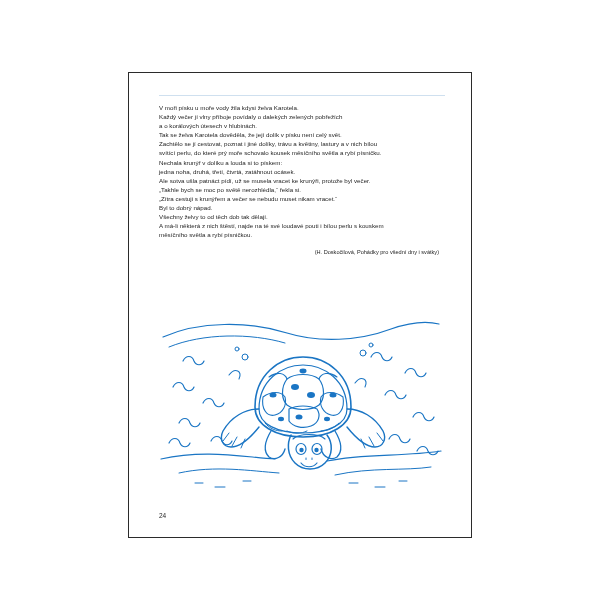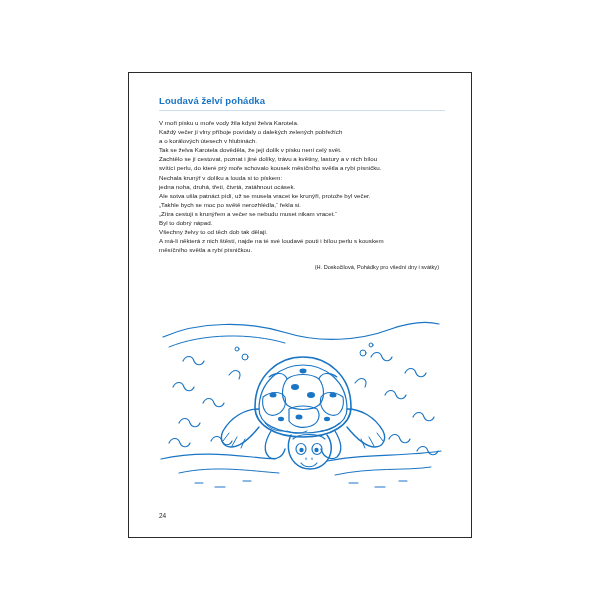--- a/index.html
+++ b/index.html
@@ -97,21 +97,20 @@
   }
 </style>
 </head>
 <body>
 
 <div id="page-wrap">
 
   <div class="sheet">
     <div class="sheet-inner">
 
-      <h1 class="story-title">Loudavá želví pohádka</h1>
 
       <div class="title-rule"></div>
 
       <div class="body-text">
         <div class="line">V moři písku u moře vody žila kdysi želva Karotela.</div>
         <div class="line">Každý večer jí vlny příboje povídaly o dalekých zelených pobřežích</div>
         <div class="line">a o korálových útesech v hlubinách.</div>
         <div class="line">Tak se želva Karotela dověděla, že její dolík v písku není celý svět.</div>
         <div class="line">Zachtělo se jí cestovat, poznat i jiné dolíky, trávu a květiny, lastury a v nich bílou</div>
         <div class="line">svítící perlu, do které prý moře schovalo kousek měsíčního světla a rybí písničku.</div>

